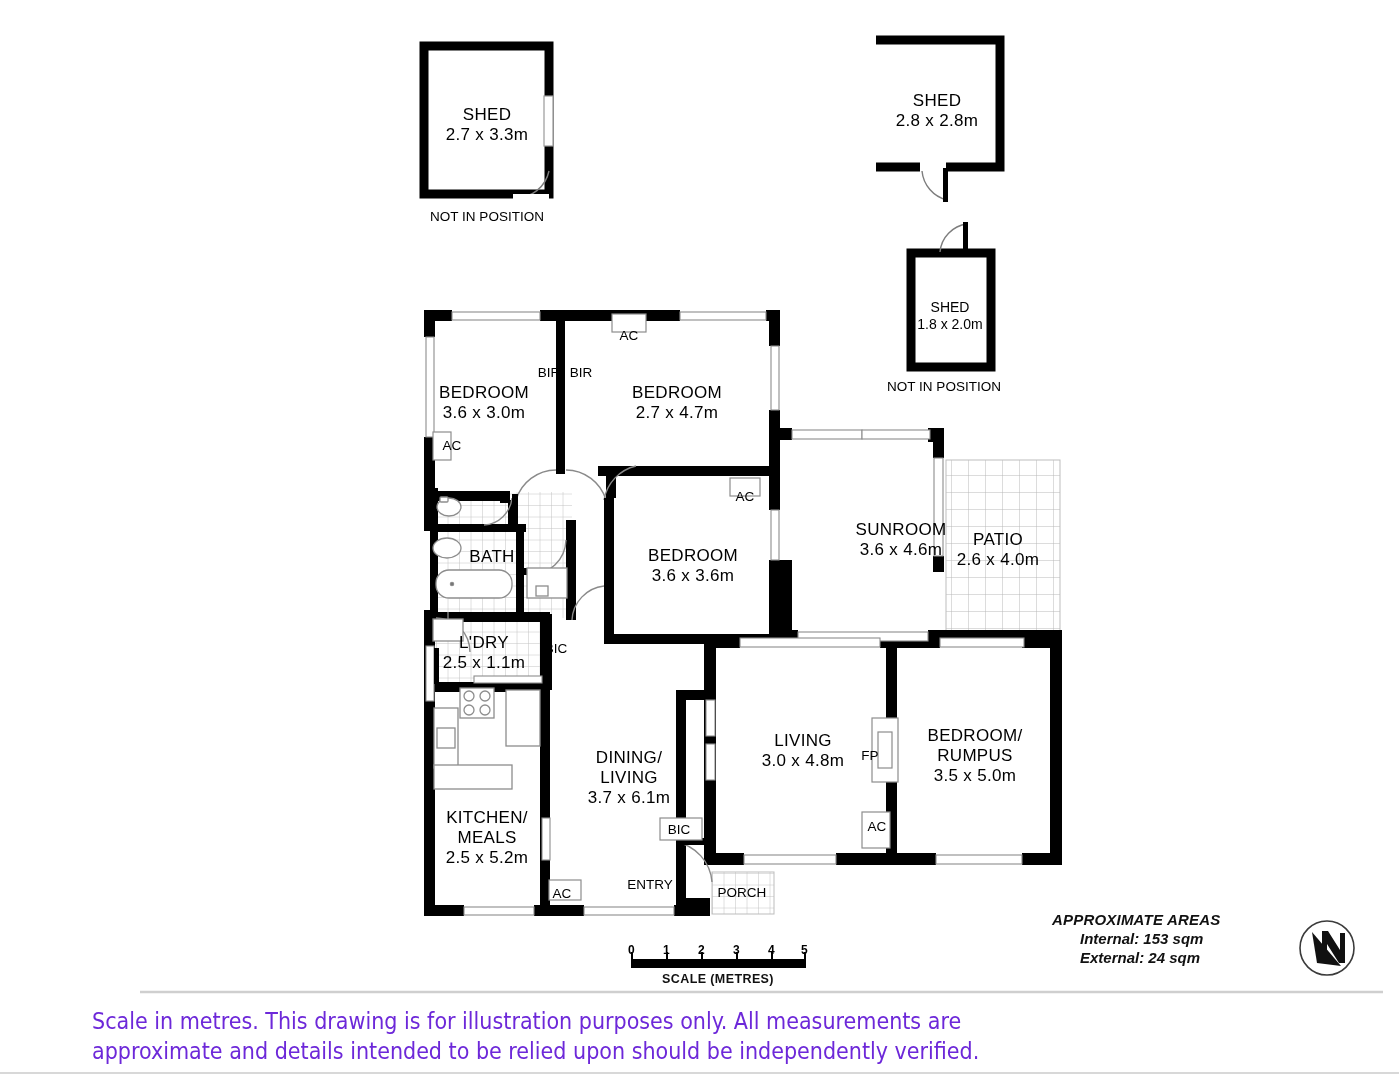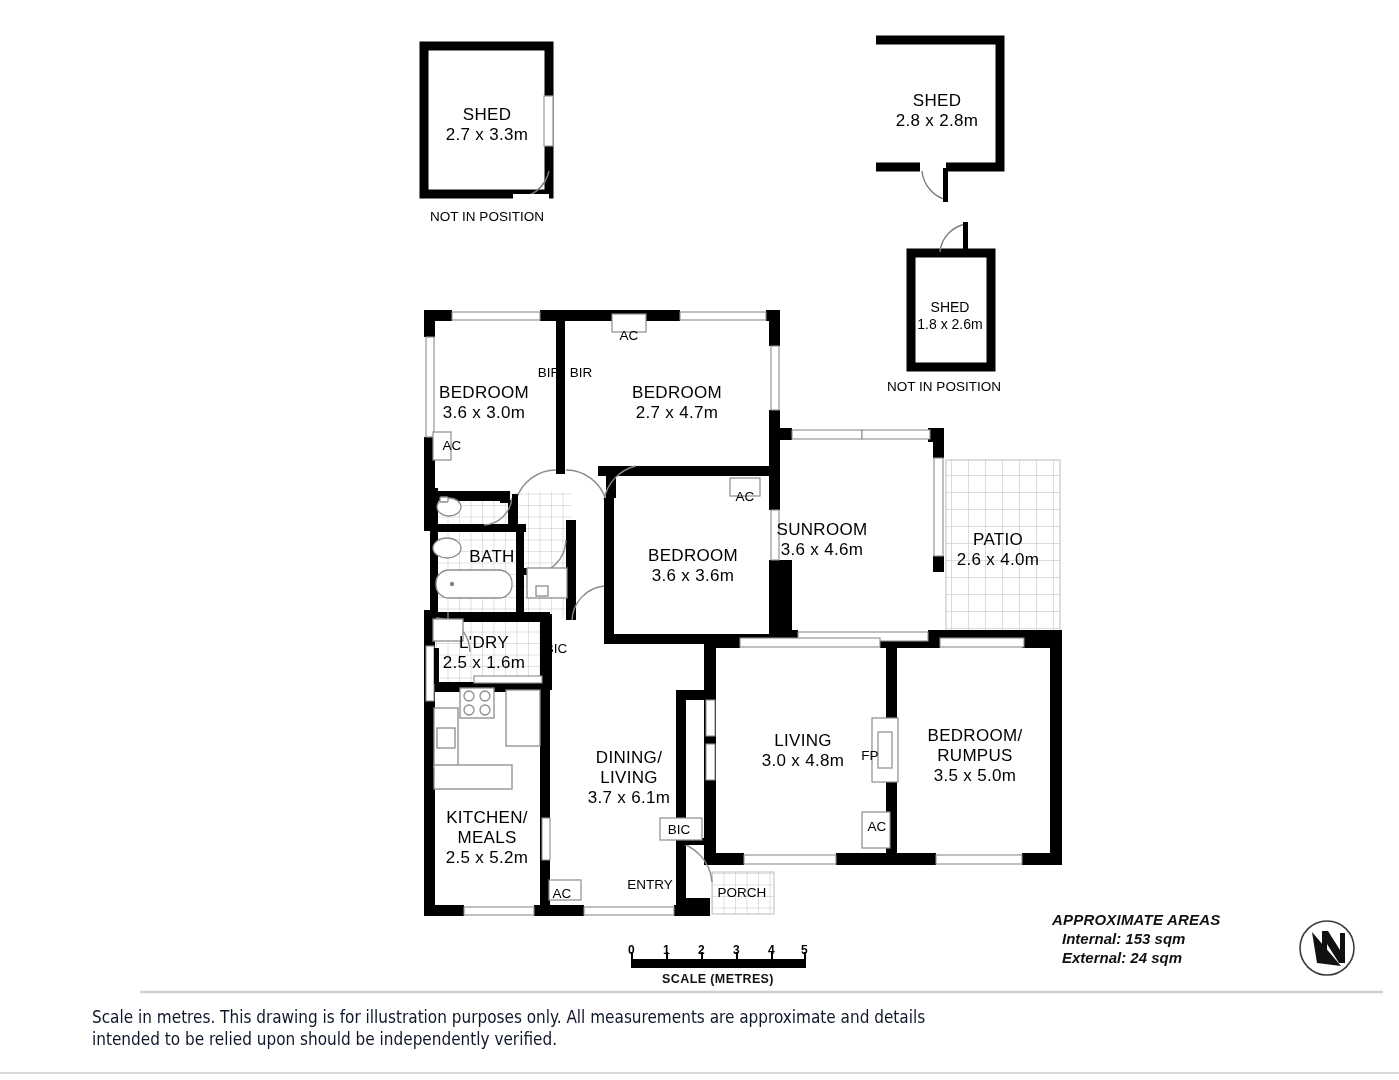--- a/index.html
+++ b/index.html
@@ -9,23 +9,23 @@
   .lbl{position:absolute;text-align:center;line-height:1.18;white-space:nowrap;
        font-family:"Liberation Sans", sans-serif;color:#000;}
   .rm{font-size:17px;letter-spacing:.3px;}
   .rm .dim{font-size:17px;}
   .sm{font-size:13.5px;}
   .tiny{font-size:12px;}
   .bold{font-weight:bold;}
   .ctr{transform:translate(-50%,-50%);}
   #areas{position:absolute;left:1052px;top:911px;font-size:15px;line-height:1.25;font-style:italic;}
   #areas .hd{font-weight:bold;font-size:15px;letter-spacing:.2px;}
-  #areas .ln{font-weight:bold;font-size:15px;margin-left:10px;}
+  #areas .ln{font-weight:bold;font-size:15px;margin-left:28px;}
   #disclaimer{position:absolute;left:92px;top:1006px;width:900px;
-      font-size:17px;line-height:1.32;color:#0f172a;
+      font-size:23px;line-height:1.32;color:#6d28d9;
       font-family:"DejaVu Sans", sans-serif;font-stretch:condensed;}
   #scaletxt{position:absolute;left:718px;top:972px;transform:translateX(-50%);
       font-size:12.5px;font-weight:bold;letter-spacing:.4px;text-align:right;}
 </style>
 </head>
 <body>
 
 <svg id="plan" viewBox="0 0 1399 1080">
   <defs>
     <pattern id="tile" width="17" height="17" patternUnits="userSpaceOnUse">
@@ -262,21 +262,21 @@
 </div>
 <div class="lbl sm ctr" style="left:487px;top:217px">NOT IN POSITION</div>
 
 <div class="lbl rm ctr" style="left:937px;top:111px">
   <div>SHED</div>
   <div class="dim">2.8 x 2.8m</div>
 </div>
 
 <div class="lbl ctr" style="left:950px;top:316px;font-size:14px">
   <div>SHED</div>
-  <div>1.8 x 2.6m</div>
+  <div>1.8 x 2.0m</div>
 </div>
 <div class="lbl sm ctr" style="left:944px;top:387px">NOT IN POSITION</div>
 
 <div class="lbl rm ctr" style="left:484px;top:403px">
   <div>BEDROOM</div>
   <div class="dim">3.6 x 3.0m</div>
 </div>
 
 <div class="lbl rm ctr" style="left:677px;top:403px">
   <div>BEDROOM</div>
@@ -285,41 +285,41 @@
 
 <div class="lbl rm ctr" style="left:693px;top:566px">
   <div>BEDROOM</div>
   <div class="dim">3.6 x 3.6m</div>
 </div>
 
 <div class="lbl rm ctr" style="left:492px;top:557px">BATH</div>
 
 <div class="lbl rm ctr" style="left:484px;top:653px">
   <div>L'DRY</div>
-  <div class="dim">2.5 x 1.6m</div>
+  <div class="dim">2.5 x 1.1m</div>
 </div>
 
 <div class="lbl rm ctr" style="left:487px;top:838px">
   <div>KITCHEN/</div>
   <div>MEALS</div>
   <div class="dim">2.5 x 5.2m</div>
 </div>
 
 <div class="lbl rm ctr" style="left:629px;top:778px">
   <div>DINING/</div>
   <div>LIVING</div>
   <div class="dim">3.7 x 6.1m</div>
 </div>
 
 <div class="lbl rm ctr" style="left:803px;top:751px">
   <div>LIVING</div>
   <div class="dim">3.0 x 4.8m</div>
 </div>
 
-<div class="lbl rm ctr" style="left:822px;top:540px">
+<div class="lbl rm ctr" style="left:901px;top:540px">
   <div>SUNROOM</div>
   <div class="dim">3.6 x 4.6m</div>
 </div>
 
 <div class="lbl rm ctr" style="left:998px;top:550px">
   <div>PATIO</div>
   <div class="dim">2.6 x 4.0m</div>
 </div>
 
 <div class="lbl rm ctr" style="left:975px;top:756px">

